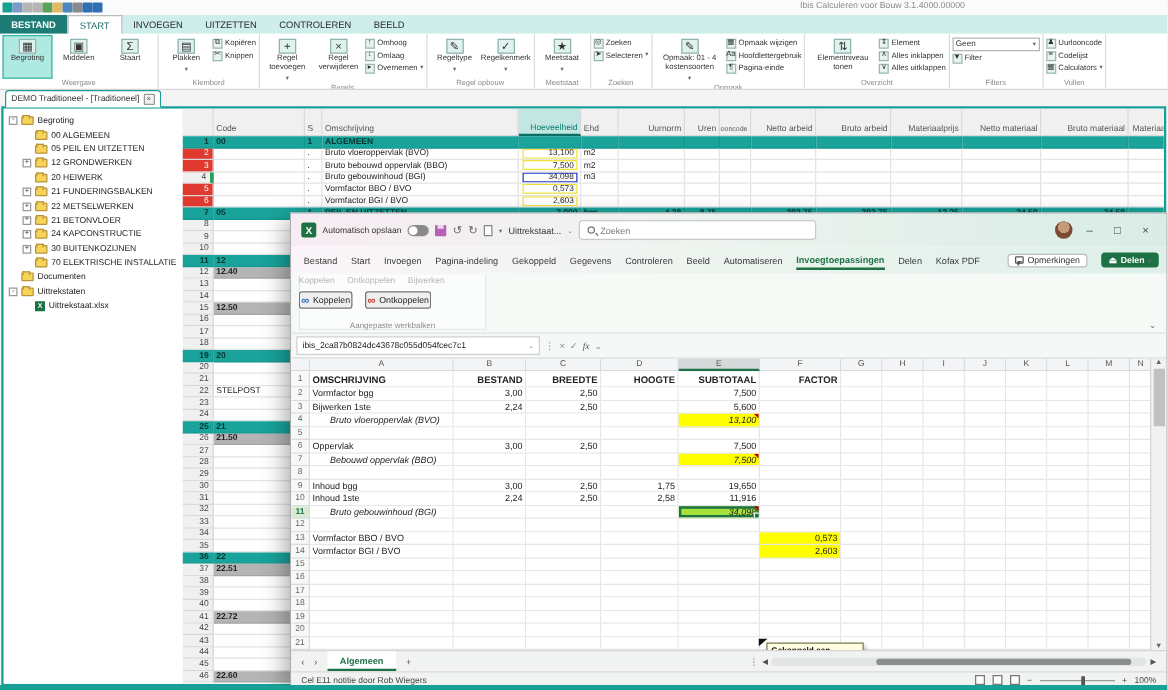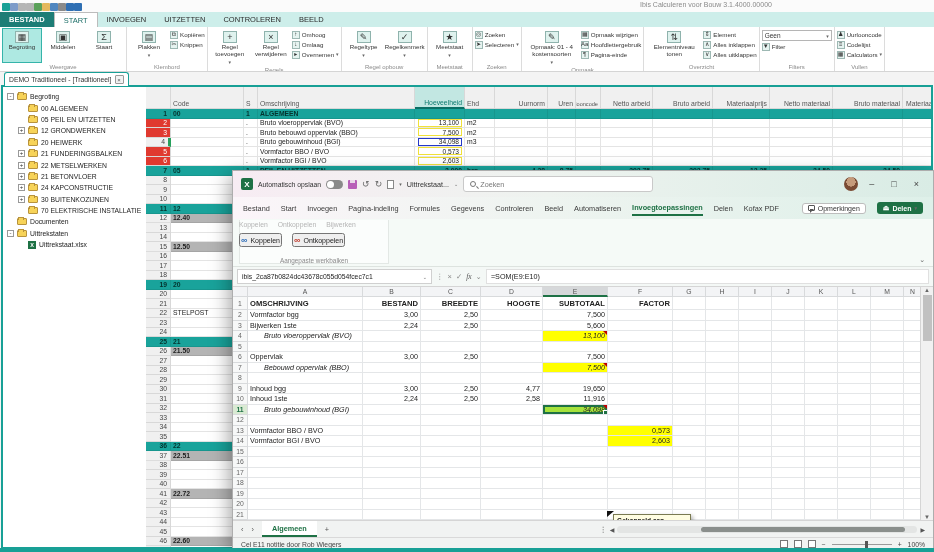--- a/index.html
+++ b/index.html
@@ -1289,21 +1289,21 @@
       <span class="winctl">–</span>
       <span class="winctl">□</span>
       <span class="winctl">×</span>
     </div>
 
     <div class="xl-menu" id="xlmenu">
         <span class="mtab">Bestand</span>
         <span class="mtab">Start</span>
         <span class="mtab">Invoegen</span>
         <span class="mtab">Pagina-indeling</span>
-        <span class="mtab">Formules</span>
+        <span class="mtab">Gekoppeld</span>
         <span class="mtab">Gegevens</span>
         <span class="mtab">Controleren</span>
         <span class="mtab">Beeld</span>
         <span class="mtab">Automatiseren</span>
         <span class="mtab active">Invoegtoepassingen</span>
         <span class="mtab">Delen</span>
         <span class="mtab">Kofax PDF</span>
         <span class="mspace"></span>
         <span class="cmt">
           <span class="bub"></span>
@@ -1340,21 +1340,20 @@
     <div class="xl-formula">
       <div class="namebox">
         <span>ibis_2ca87b0824dc43678c055d054fcec7c1</span>
         <span class="dd">⌄</span>
       </div>
       <span class="fbi">⋮</span>
       <span class="fbi">×</span>
       <span class="fbi">✓</span>
       <span class="fbi fx">fx</span>
       <span class="fbi">⌄</span>
-      <div class="fml">=SOM(E9:E10)</div>
     </div>
 
     <div class="xl-sheet" id="sheet">
         <div class="srow shead">
           <div class="scell" style="width: 15px;"></div>
           <div class="scell" style="width: 115px;">A</div>
           <div class="scell" style="width: 58px;">B</div>
           <div class="scell" style="width: 60px;">C</div>
           <div class="scell" style="width: 62px;">D</div>
           <div class="scell csel" style="width: 65px;">E</div>
@@ -1507,21 +1506,21 @@
           <div class="scell" style="width: 33px;"></div>
           <div class="scell" style="width: 33px;"></div>
           <div class="scell" style="width: 33px;"></div>
           <div class="scell" style="width: 18px;"></div>
         </div>
         <div class="srow">
           <div class="scell rn" style="width: 15px;">9</div>
           <div class="scell" style="width: 115px;">Inhoud bgg</div>
           <div class="scell tr" style="width: 58px;">3,00</div>
           <div class="scell tr" style="width: 60px;">2,50</div>
-          <div class="scell tr" style="width: 62px;">4,77</div>
+          <div class="scell tr" style="width: 62px;">1,75</div>
           <div class="scell tr" style="width: 65px;">19,650</div>
           <div class="scell" style="width: 65px;"></div>
           <div class="scell" style="width: 33px;"></div>
           <div class="scell" style="width: 33px;"></div>
           <div class="scell" style="width: 33px;"></div>
           <div class="scell" style="width: 33px;"></div>
           <div class="scell" style="width: 33px;"></div>
           <div class="scell" style="width: 33px;"></div>
           <div class="scell" style="width: 33px;"></div>
           <div class="scell" style="width: 18px;"></div>

